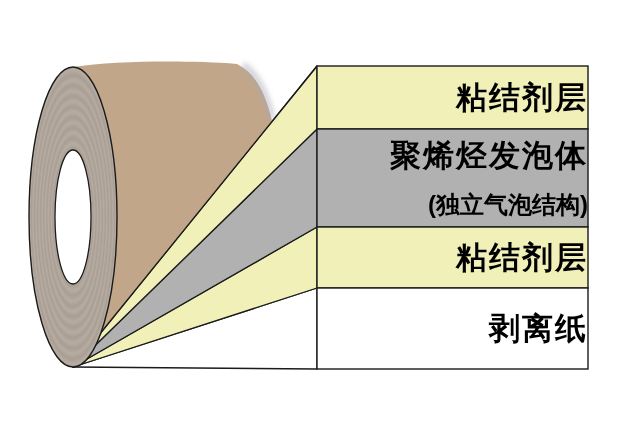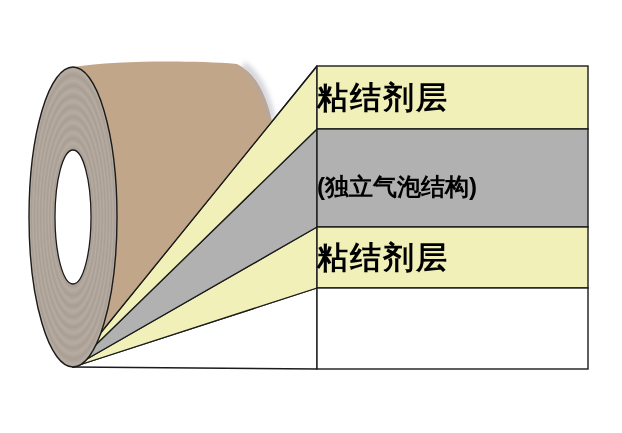--- a/index.html
+++ b/index.html
@@ -8,21 +8,21 @@
     width:622px;height:433px;
     background:#ffffff;
     overflow:hidden;
     font-family:"Liberation Sans","DejaVu Sans",sans-serif;
   }
   .stage svg{position:absolute;left:0;top:0;}
   .layer-label{
     position:absolute;
     left:317px;width:271px;
     display:flex;flex-direction:column;
-    align-items:flex-start;justify-content:center;
+    align-items:flex-end;justify-content:center;
     color:#000;
     font-weight:700;
     text-align:center;
     pointer-events:none;
     z-index:2;
   }
   .layer-label .main{
     font-size:31px;
     line-height:1.15;
     letter-spacing:2px;
@@ -81,21 +81,25 @@
       <rect x="317" y="227" width="271" height="61" fill="#f0f0b8"></rect>
       <rect x="317" y="288" width="271" height="81" fill="#ffffff"></rect>
     </g>
   </svg>
 
   <div class="layer-label lbl-0">
     <span class="main">粘结剂层</span>
   </div>
 
   <div class="layer-label lbl-1">
+    <span class="main">聚烯烃发泡体</span>
     <span class="sub">(独立气泡结构)</span>
   </div>
 
   <div class="layer-label lbl-2">
     <span class="main">粘结剂层</span>
   </div>
 
+  <div class="layer-label lbl-3">
+    <span class="main">剥离纸</span>
+  </div>
 
 </div>
 
 </body></html>

